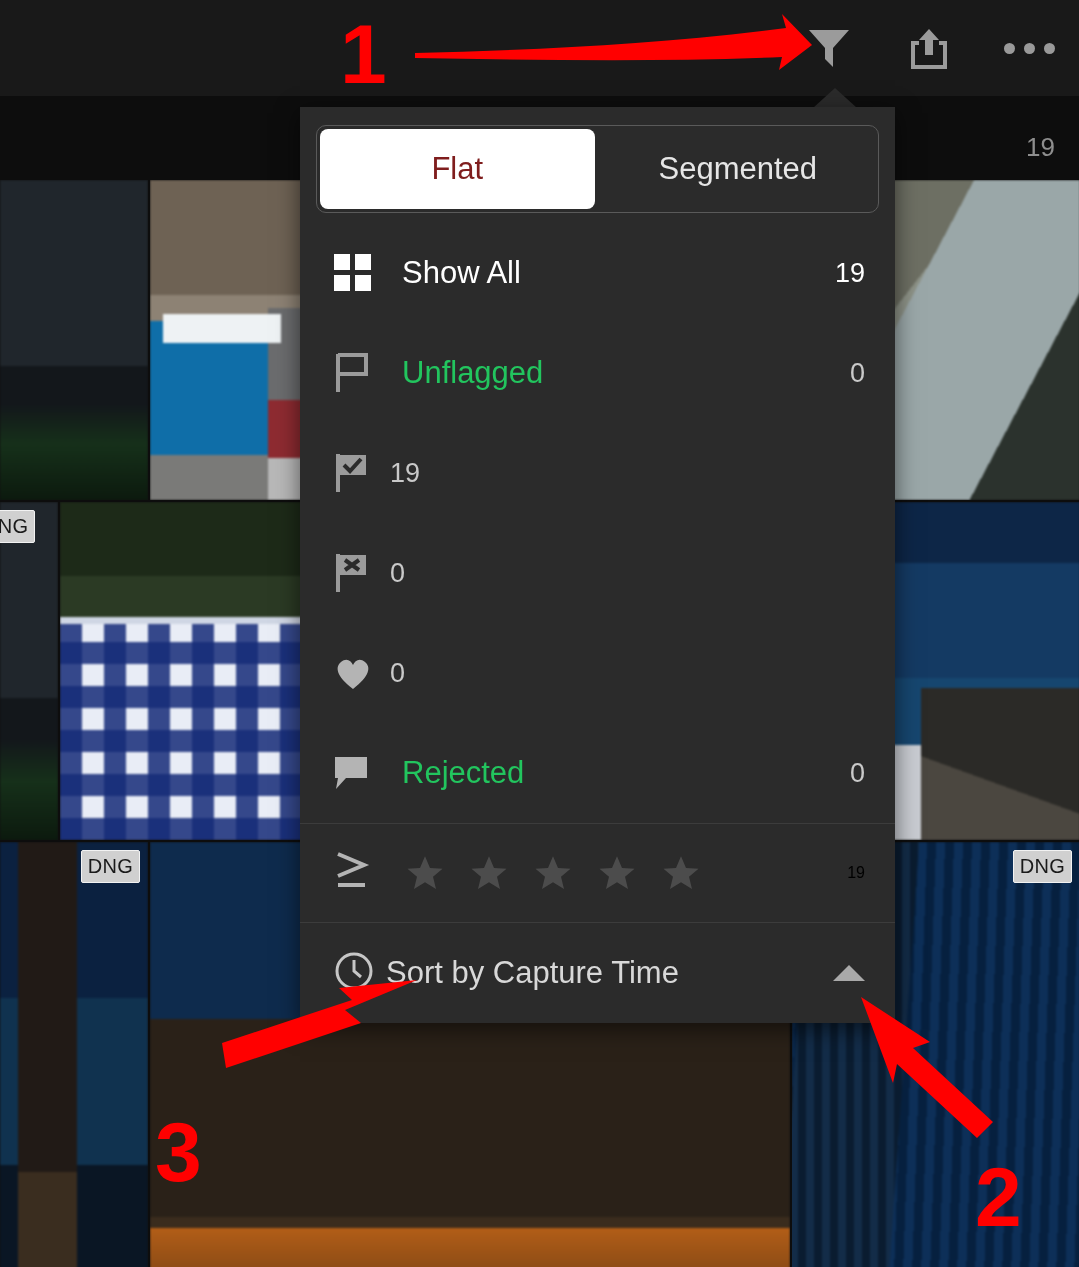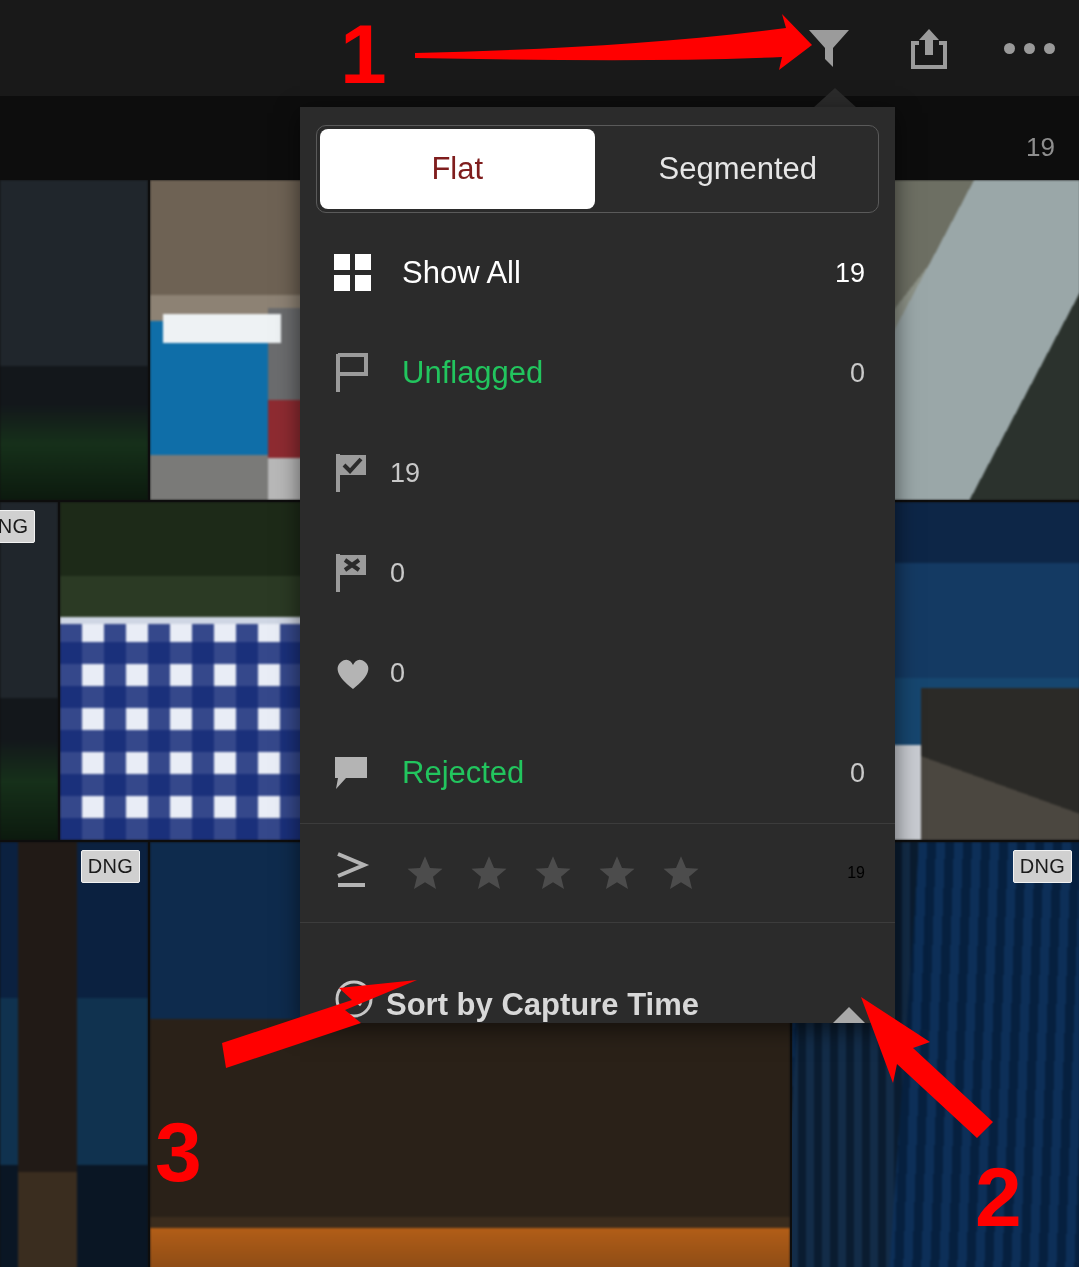--- a/index.html
+++ b/index.html
@@ -98,21 +98,21 @@
     height:100px;display:flex;align-items:center;padding:0 30px 0 34px;cursor:pointer;
   }
   .row .ico{width:56px;display:flex;align-items:center;justify-content:flex-start;}
   .row .lbl{flex:1;font-size:31px;color:#22c55e;padding-left:12px;}
   .row.first .lbl{color:#ffffff;font-weight:500;}
   .row .num{font-size:27px;color:#c9c9c9;}
   .row.first .num{color:#ffffff;}
   .divider{height:1px;background:#3c3c3c;margin:0;}
   .stars-row{height:98px;display:flex;align-items:center;padding:0 30px 0 34px;cursor:pointer;}
   .stars{display:flex;gap:22px;margin-left:30px;}
-  .sort-row{height:100px;display:flex;align-items:flex-end;padding:0 30px 0 34px;cursor:pointer;font-weight:bold;}
+  .sort-row{height:100px;display:flex;align-items:center;padding:0 30px 0 34px;cursor:pointer;}
   .sort-row .lbl{flex:1;font-size:31px;color:#d8d8d8;padding-left:12px;}
   .caret{width:0;height:0;border-left:16px solid transparent;border-right:16px solid transparent;border-bottom:16px solid #a9a9a9;}
 
   
   .anno{position:absolute;z-index:40;pointer-events:none;}
   .num-lbl{position:absolute;z-index:41;color:#ff0000;font-size:84px;font-weight:700;line-height:1;
     font-family:"Liberation Sans",sans-serif;}
   .n1{left:340px;top:12px;}
   .n2{left:975px;top:1155px;}
   .n3{left:155px;top:1110px;}

